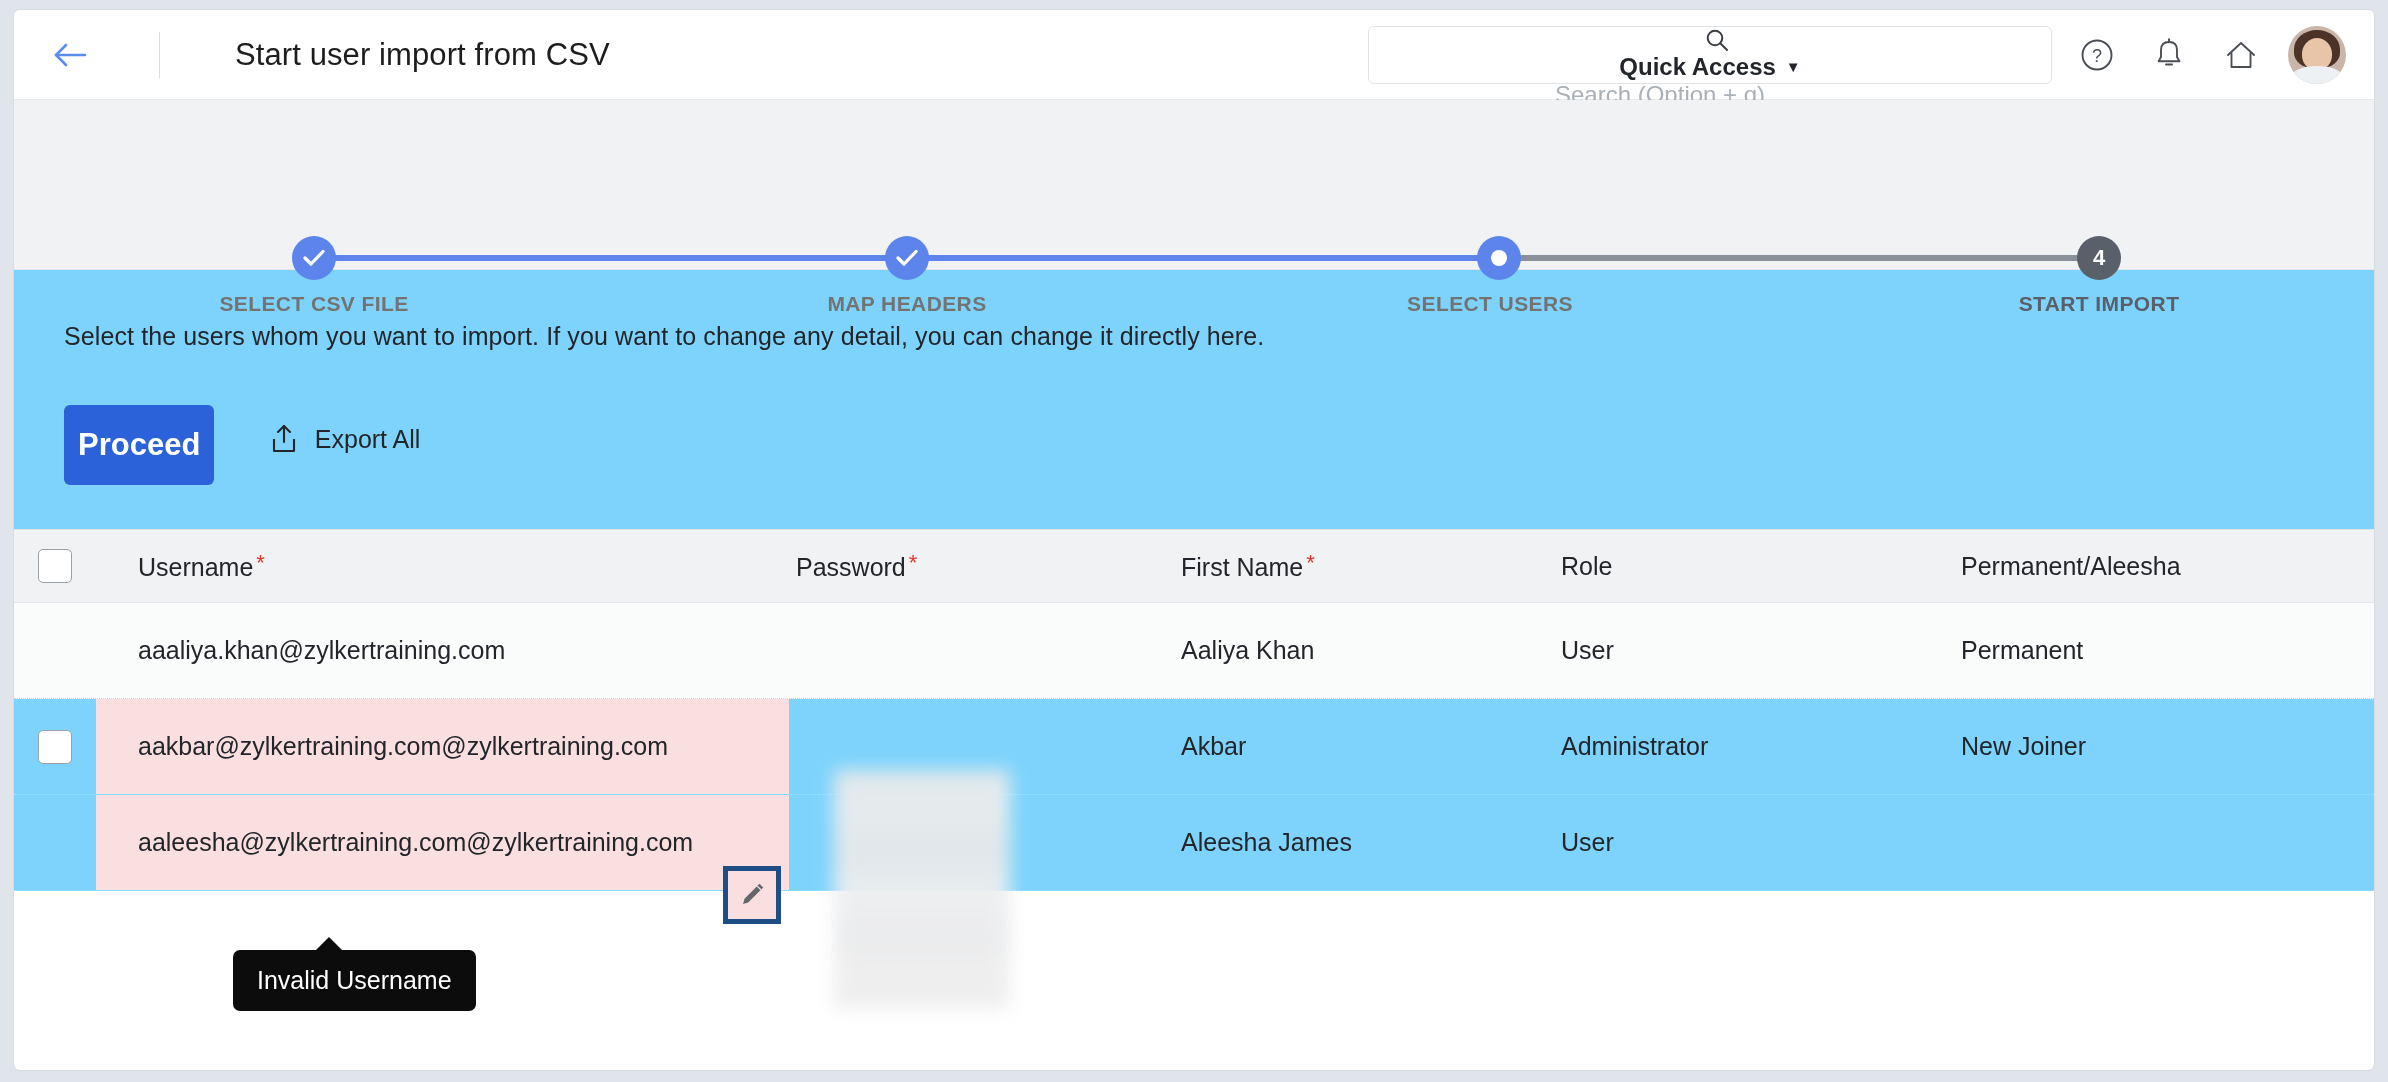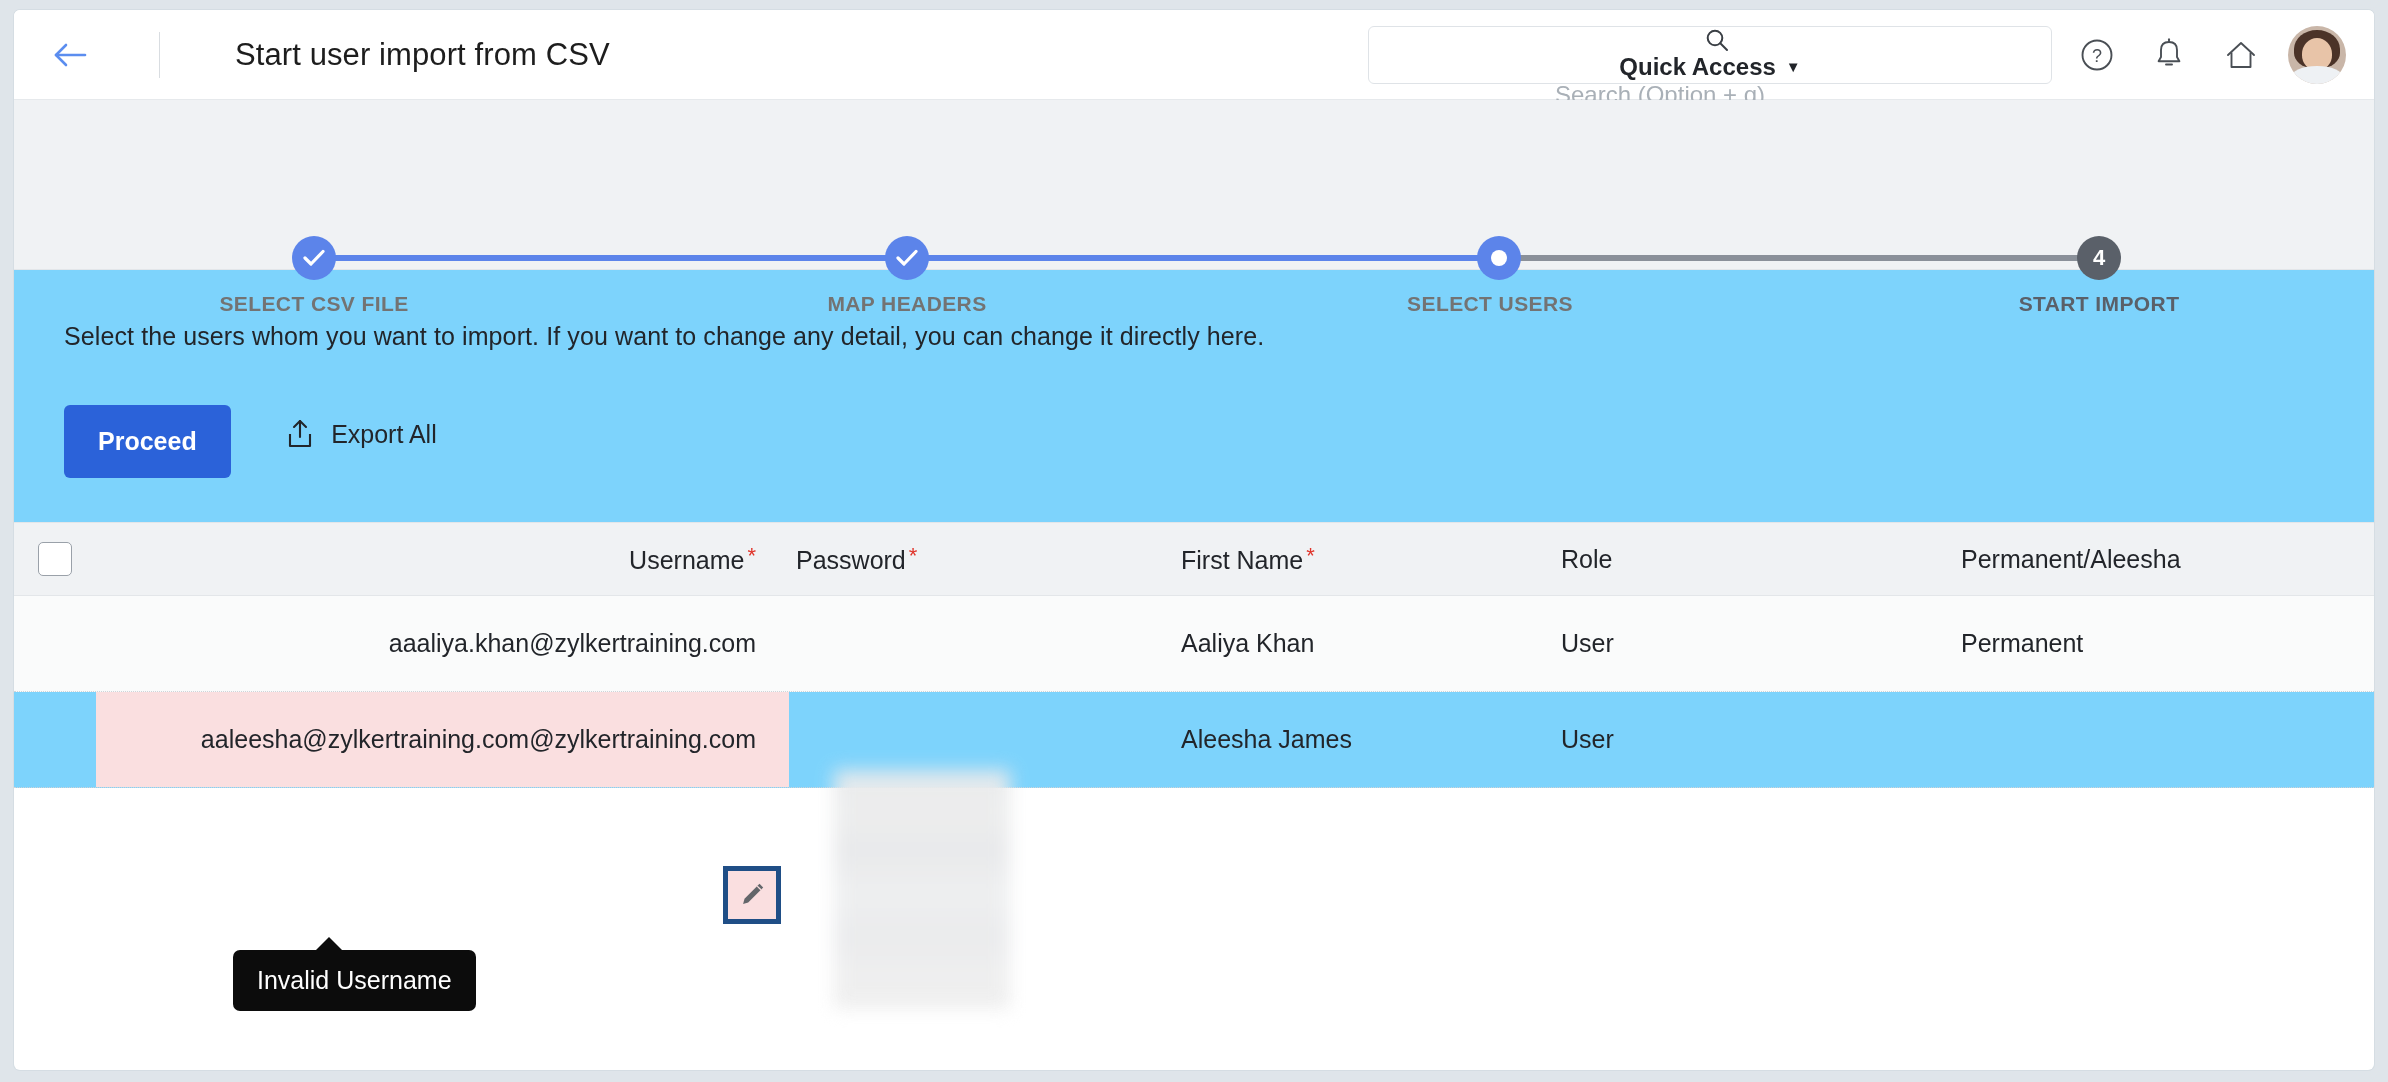--- a/index.html
+++ b/index.html
@@ -170,23 +170,23 @@
     color: #22252a;
     padding: 52px 0 0 50px;
     letter-spacing: .1px;
   }
   .proceed-btn {
     margin: 54px 0 0 50px;
     background: #2b62d9;
     color: #fff;
     border: none;
     border-radius: 6px;
-    font-size: 25px;
+    font-size: 31px;
     font-weight: 700;
-    padding: 22px 34px;
+    padding: 22px 14px;
     cursor: pointer;
     font-family: "Liberation Sans", sans-serif;
     display: inline-block;
   }
   .export-row {
     margin: 58px 0 0 50px;
     display: inline-flex;
     align-items: center;
     gap: 16px;
     cursor: pointer;
@@ -211,21 +211,21 @@
     background: #fafbfb;
     border-bottom: 1px dotted #cfd4d9;
   }
   .row.error { background: transparent; }
   .row.error .err-bg {
     position: absolute;
     left: 82px; right: 1585px; top: 0; bottom: 0;
     background: #fadfe0;
   }
   .c-check { width: 82px; flex: none; display: flex; justify-content: center; align-items: center; }
-  .c-user  { width: 660px; flex: none; padding-left: 42px; position: relative; text-align: right; }
+  .c-user  { width: 660px; flex: none; padding-left: 42px; position: relative; }
   .c-pass  { width: 405px; flex: none; padding-left: 40px; }
   .c-first { width: 400px; flex: none; padding-left: 20px; }
   .c-role  { width: 400px; flex: none; }
   .c-perm  { flex: 1; }
 
   .th {
     font-size: 25px;
     color: #22252a;
     white-space: nowrap;
   }
@@ -442,20 +442,39 @@
           <span class="cell">Aaliya Khan</span>
         </div>
         <div class="c-role">
           <span class="cell">User</span>
         </div>
         <div class="c-perm">
           <span class="cell">Permanent</span>
         </div>
       </div>
 
+      <div class="row error">
+        <div class="err-bg"></div>
+        <div class="c-check">
+          <span class="checkbox"></span>
+        </div>
+        <div class="c-user">
+          <span class="cell wrap">aakbar@zylkertraining.com@zylkertraining.com</span>
+        </div>
+        <div class="c-pass"></div>
+        <div class="c-first">
+          <span class="cell">Akbar</span>
+        </div>
+        <div class="c-role">
+          <span class="cell">Administrator</span>
+        </div>
+        <div class="c-perm">
+          <span class="cell">New Joiner</span>
+        </div>
+      </div>
 
       <div class="row error">
         <div class="err-bg"></div>
         <div class="c-check"></div>
         <div class="c-user">
           <span class="cell wrap">aaleesha@zylkertraining.com@zylkertraining.com</span>
         </div>
         <div class="c-pass"></div>
         <div class="c-first">
           <span class="cell">Aleesha James</span>

